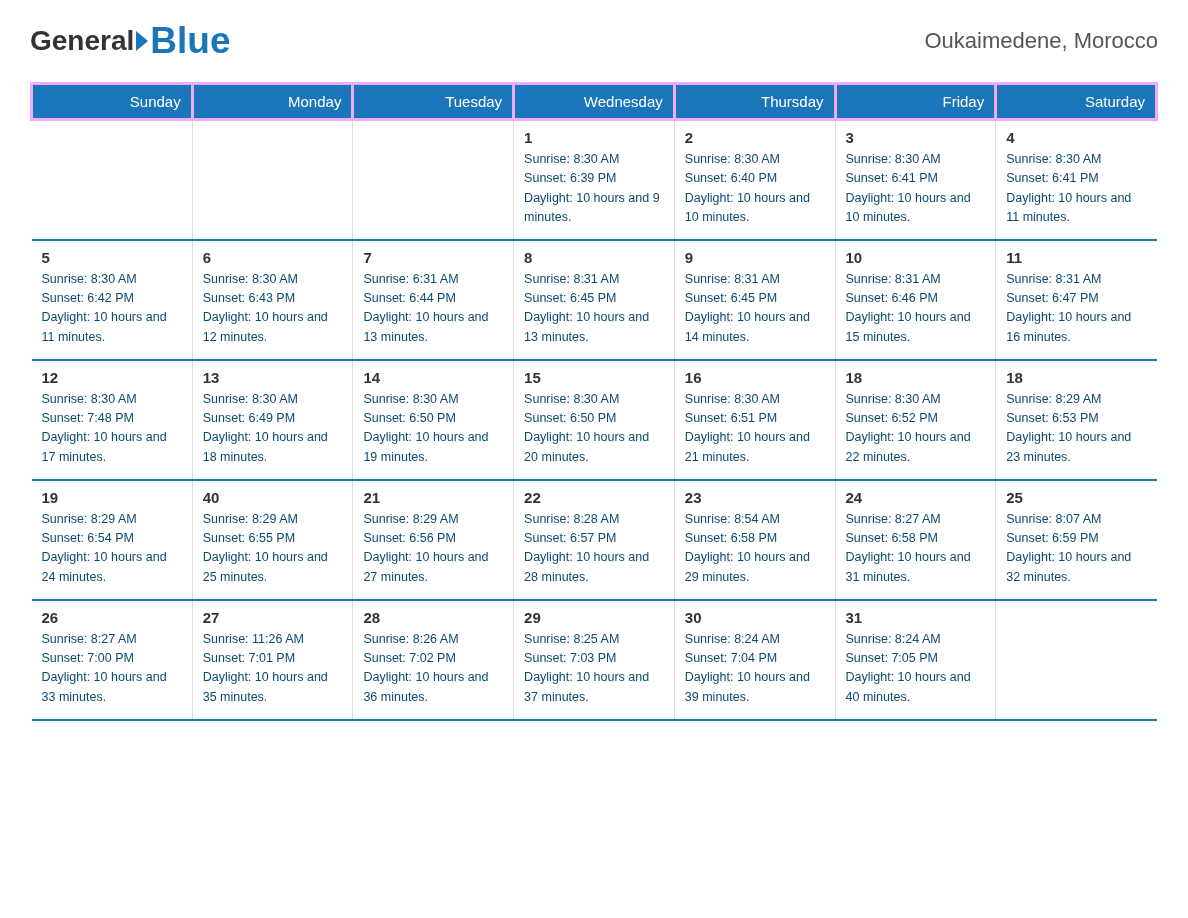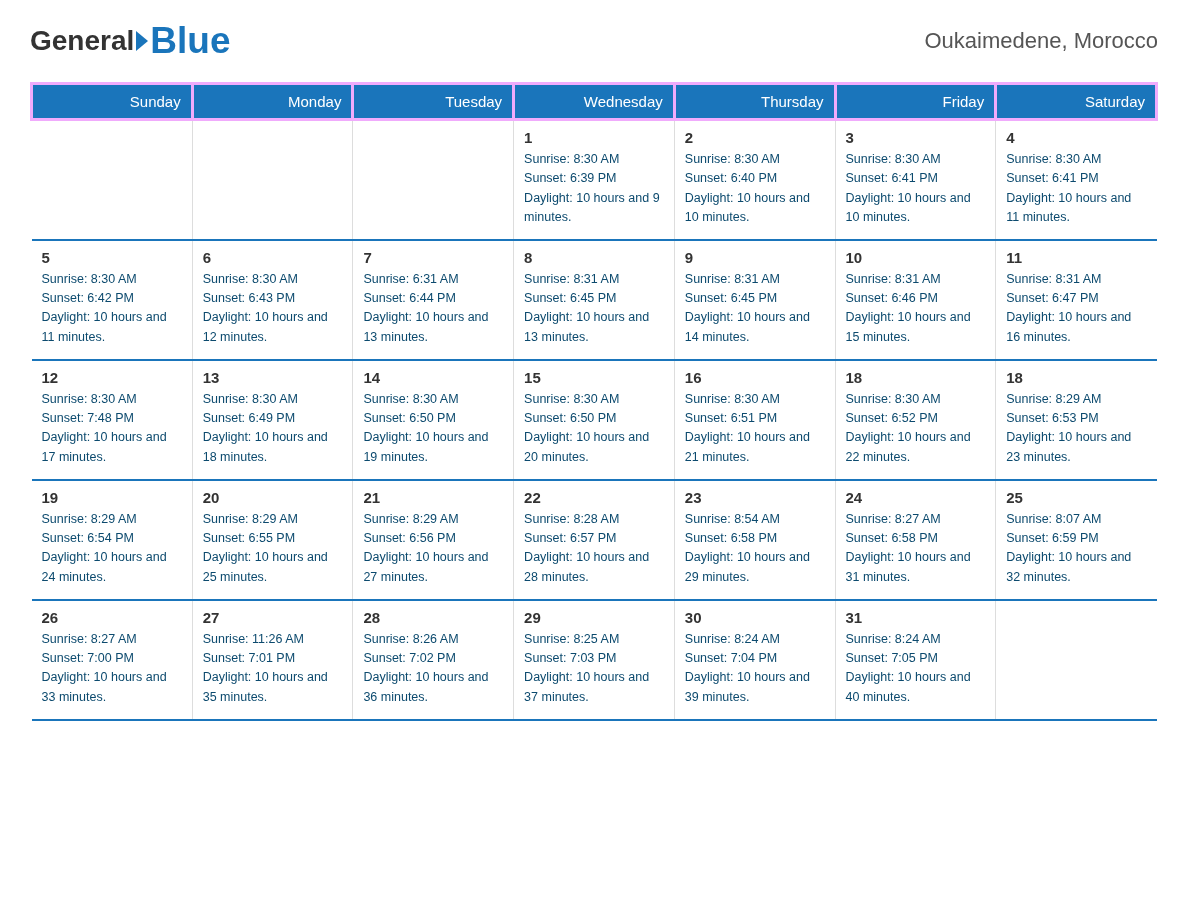--- a/index.html
+++ b/index.html
@@ -267,21 +267,21 @@
       </tr>
       <tr>
         <td>
           <span class="day-num">19</span>
           <div class="day-info">Sunrise: 8:29 AM
 Sunset: 6:54 PM
 Daylight: 10 hours
 and 24 minutes.</div>
         </td>
         <td>
-          <span class="day-num">20</span>
+          <span class="day-num">40</span>
           <div class="day-info">Sunrise: 8:29 AM
 Sunset: 6:55 PM
 Daylight: 10 hours
 and 25 minutes.</div>
         </td>
         <td>
           <span class="day-num">21</span>
           <div class="day-info">Sunrise: 8:29 AM
 Sunset: 6:56 PM
 Daylight: 10 hours

